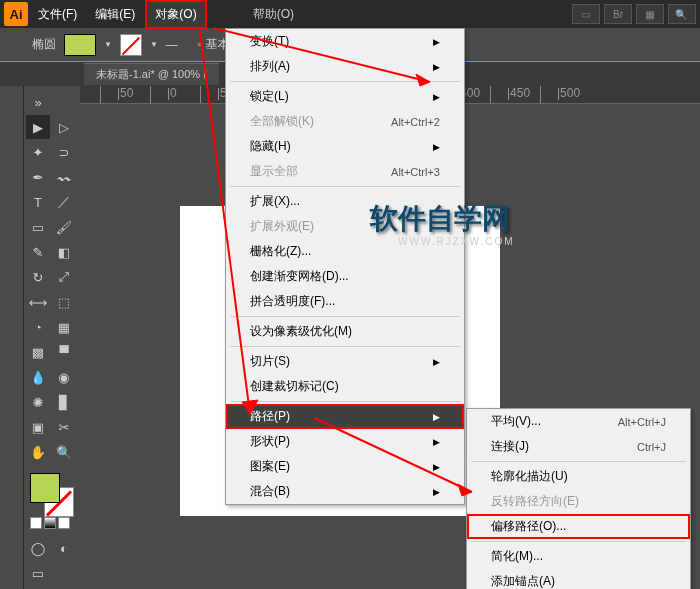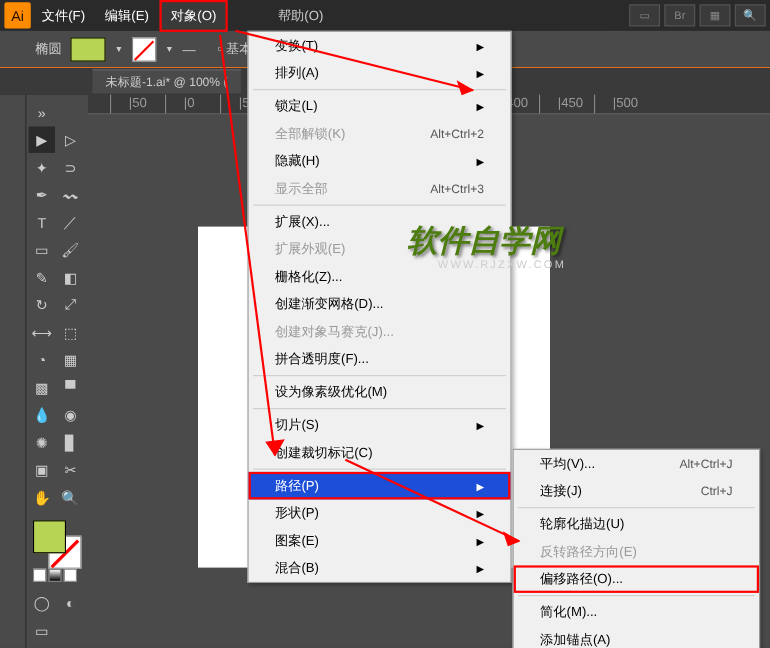--- a/index.html
+++ b/index.html
@@ -1,18 +1,18 @@
 <!DOCTYPE html>
 <html><head>
 <meta charset="utf-8">
 <style>
 *{margin:0;padding:0;box-sizing:border-box;font-family:"Microsoft YaHei",sans-serif;font-size:12px}
 body{width:700px;height:589px;background:linear-gradient(135deg,#0a1530 0%,#1a2040 50%,#2a1535 100%);overflow:hidden;position:relative}
 .app-bar{height:28px;background:#2a2a2a;display:flex;align-items:center;padding:0 4px;gap:2px}
-.ai-logo{width:24px;height:24px;background:#ff8c00;border-radius:2px;display:flex;align-items:center;justify-content:center;color:#2a0f00;font-weight:normal;font-size:13px}
+.ai-logo{width:24px;height:24px;background:#ff8c00;border-radius:2px;display:flex;align-items:center;justify-content:center;color:#2a0f00;font-weight:bold;font-size:13px}
 .menu-item{color:#ffffff;padding:4px 8px;cursor:pointer}
 .menu-item.highlighted{border:2px solid #ff0000;background:#3a3a3a}
 .help-menu{color:#ccc;padding:4px 8px;margin-left:36px}
 .top-icons{margin-left:auto;display:flex;gap:4px;align-items:center}
 .top-icon{width:28px;height:20px;background:#3a3a3a;border:1px solid #555;display:flex;align-items:center;justify-content:center;color:#888;font-size:10px}
 .control-bar{height:34px;background:#4a4a4a;border-bottom:1px solid #f97316;display:flex;align-items:center;padding:0 8px;gap:8px}
 .tool-label{color:#ccc;margin-left:24px}
 .color-sw{width:32px;height:22px;background:#b8d455;border:1px solid #000}
 .no-stroke{width:22px;height:22px;background:#fff;position:relative;border:1px solid #888}
 .no-stroke::after{content:'';position:absolute;top:50%;left:-2px;right:-2px;height:2px;background:#f00;transform:rotate(-45deg)}
@@ -35,26 +35,26 @@
 .tiny-sw{display:flex;gap:2px;margin-top:4px;margin-left:4px}
 .tiny-box{width:12px;height:12px;border:1px solid #888}
 .canvas-area{flex:1;background:#4a4a4a;position:relative}
 .ruler-h{height:18px;background:#3a3a3a;border-bottom:1px solid #666;display:flex;color:#999;font-size:9px;align-items:flex-end;padding-left:20px}
 .ruler-tick{width:50px;border-left:1px solid #888;padding-left:16px;height:100%}
 .canvas{position:absolute;top:120px;left:100px;width:320px;height:310px;background:#fff}
 .dropdown1{position:absolute;top:28px;left:225px;width:240px;background:#f0f0f0;border:1px solid #999;box-shadow:2px 2px 4px rgba(0,0,0,0.3);z-index:10}
 .dd-item{padding:4px 24px;color:#000;display:flex;justify-content:space-between;align-items:center;cursor:pointer;position:relative}
 .dd-item.disabled{color:#999}
 .dd-item.highlighted{border:2px solid #f00;padding:2px 22px}
-.dd-item.hover-state{background:#1d4ed8;color:#fff}
+.dd-item.hover-state{background:#404040;color:#fff}
 .dd-sep{height:1px;background:#ccc;margin:2px 4px}
 .dd-arrow{font-size:9px}
 .shortcut{color:#555;font-size:11px}
 .dropdown2{position:absolute;top:408px;left:466px;width:225px;background:#f0f0f0;border:1px solid #999;box-shadow:2px 2px 4px rgba(0,0,0,0.3);z-index:11}
-.watermark{position:absolute;top:200px;left:370px;font-size:28px;color:#4d7c0f;font-weight:bold;text-shadow:2px 2px 3px rgba(0,0,0,0.5);font-style:italic;z-index:12;pointer-events:none}
+.watermark{position:absolute;top:200px;left:370px;font-size:28px;color:#0c4a6e;font-weight:bold;text-shadow:2px 2px 3px rgba(0,0,0,0.5);z-index:12;pointer-events:none}
 .watermark-sub{position:absolute;top:236px;left:398px;font-size:10px;color:#ccc;letter-spacing:2px;z-index:12}
 .red-arrow{position:absolute;stroke:#f00;fill:#f00;z-index:15;pointer-events:none}
 </style>
 </head>
 <body>
 
 <div class="app-bar">
  <div class="ai-logo">Ai</div>
  <span class="menu-item">文件(F)</span>
  <span class="menu-item">编辑(E)</span>
@@ -211,23 +211,20 @@
     </div>
  <div class="dd-item disabled">
       <span>扩展外观(E)</span>
     </div>
  <div class="dd-item">
       <span>栅格化(Z)...</span>
     </div>
  <div class="dd-item">
       <span>创建渐变网格(D)...</span>
     </div>
- <div class="dd-item disabled">
-      <span>创建对象马赛克(J)...</span>
-    </div>
  <div class="dd-item">
       <span>拼合透明度(F)...</span>
     </div>
  <div class="dd-sep"></div>
  <div class="dd-item">
       <span>设为像素级优化(M)</span>
     </div>
  <div class="dd-sep"></div>
  <div class="dd-item">
       <span>切片(S)</span>

